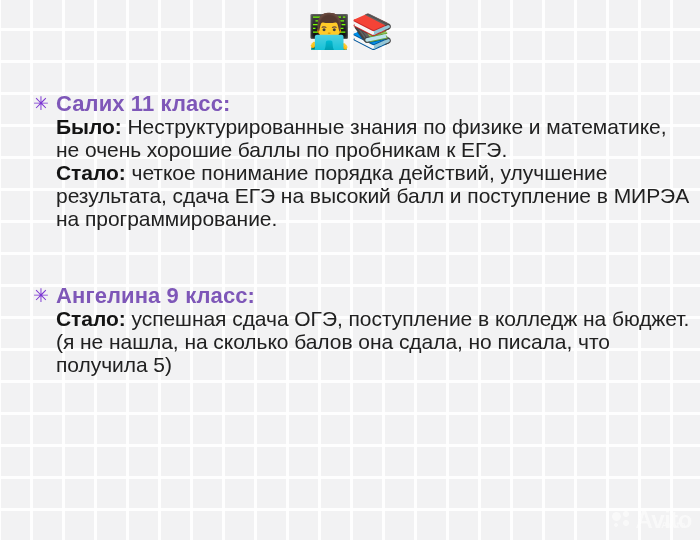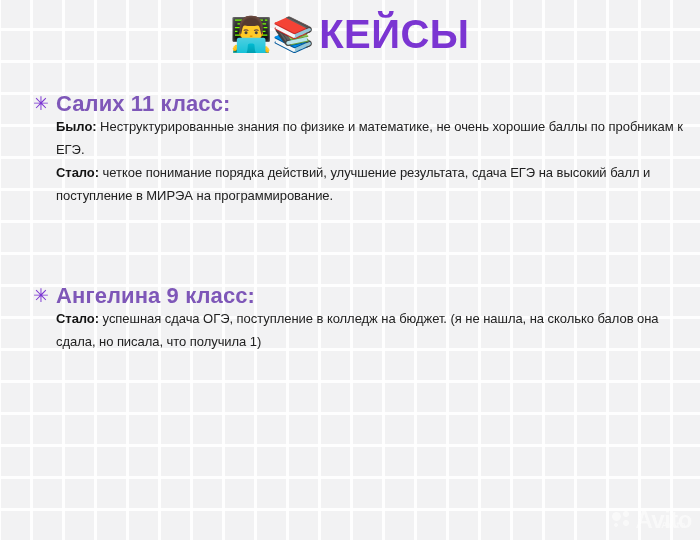--- a/index.html
+++ b/index.html
@@ -80,21 +80,21 @@
   .case-heading {
     color: #7e57b8;
     font-size: 22px;
     font-weight: bold;
     line-height: 23px;
     margin: 0 0 0 0;
     letter-spacing: 0.1px;
   }
 
   .para {
-    font-size: 13px;
+    font-size: 21px;
     line-height: 23px;
     color: #212121;
     margin: 0;
     letter-spacing: -0.05px;
   }
   .para b {
     font-weight: bold;
     color: #141414;
   }
 
@@ -144,42 +144,41 @@
   }
 </style>
 </head>
 <body>
 
 <div class="page">
 
   <div class="title-row">
     <span class="title-emoji">👨‍💻</span>
     <span class="title-emoji">📚</span>
-    <span class="title-text">КЕЙСЫ</span>
   </div>
 
   <div class="case-block case-1">
     <span class="bullet">✳</span>
     <div class="case-body">
       <div class="case-heading">Салих 11 класс:</div>
       <p class="para">
         <b>Было:</b><span> Неструктурированные знания по физике и математике, не очень хорошие баллы по пробникам к ЕГЭ.</span>
       </p>
       <p class="para">
         <b>Стало:</b><span> четкое понимание порядка действий, улучшение результата, сдача ЕГЭ на высокий балл и поступление в МИРЭА на программирование.</span>
       </p>
     </div>
   </div>
 
   <div class="case-block case-2">
     <span class="bullet">✳</span>
     <div class="case-body">
       <div class="case-heading">Ангелина 9 класс:</div>
       <p class="para">
-        <b>Стало:</b><span> успешная сдача ОГЭ, поступление в колледж на бюджет. (я не нашла, на сколько балов она сдала, но писала, что получила 1)</span>
+        <b>Стало:</b><span> успешная сдача ОГЭ, поступление в колледж на бюджет. (я не нашла, на сколько балов она сдала, но писала, что получила 5)</span>
       </p>
     </div>
   </div>
 
   <div class="watermark">
     <span class="wm-dots">
       <i></i>
         <i></i>
         <i></i>
         <i></i>

